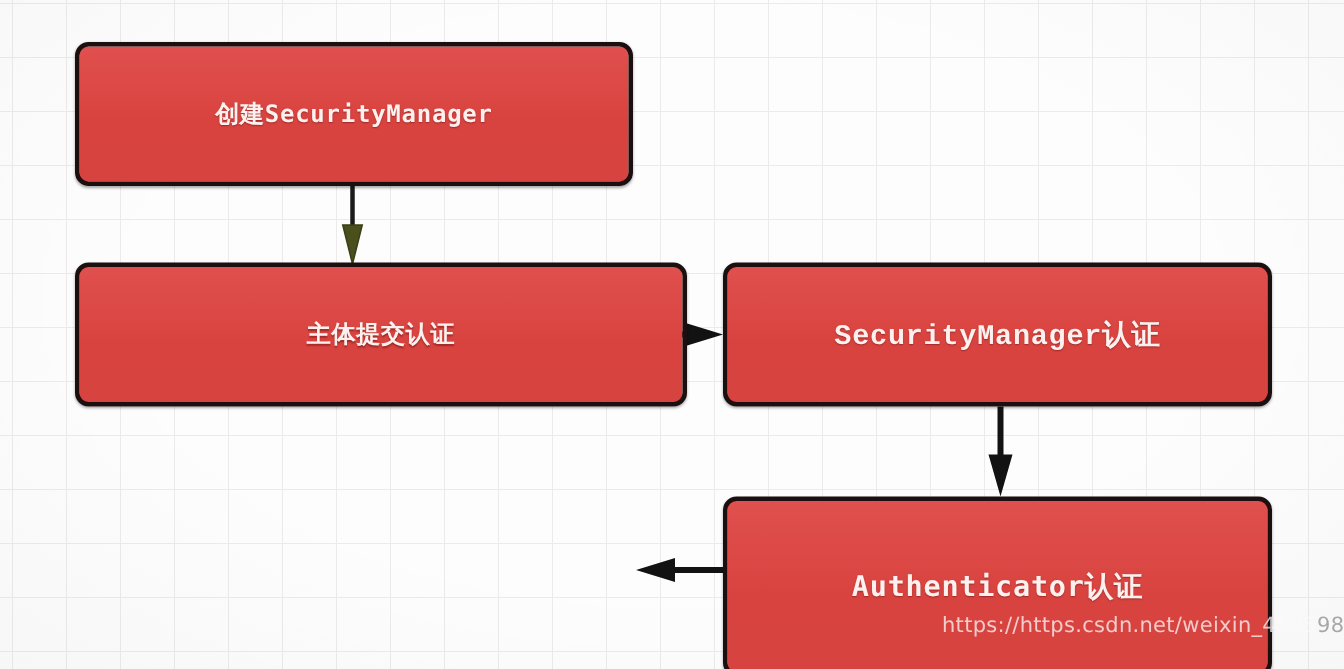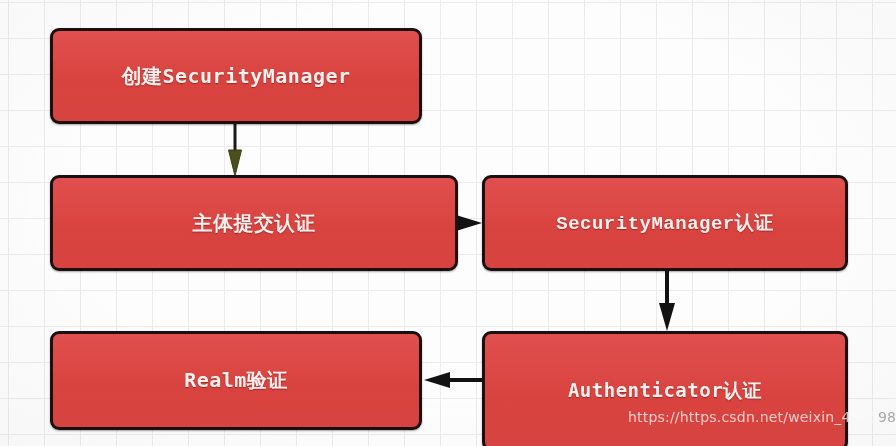--- a/index.html
+++ b/index.html
@@ -46,21 +46,21 @@
     display: flex;
     align-items: center;
     justify-content: center;
     z-index: 3;
   }
 
   .node-label {
     color: #fdf1ef;
     font-family: "DejaVu Sans Mono", "Liberation Mono", monospace;
     font-weight: bold;
-    font-size: 20px;
+    font-size: 16px;
     letter-spacing: 0.5px;
     white-space: nowrap;
     text-shadow: 0 1px 1px rgba(110,20,18,0.55);
   }
 
   
   #node-create-sm        { left: 50px;  top: 28px;  width: 372px; height: 96px; }
   #node-subject-submit   { left: 50px;  top: 175px; width: 408px; height: 96px; }
   #node-sm-auth          { left: 482px; top: 175px; width: 366px; height: 96px; }
   #node-authenticator    { left: 482px; top: 331px; width: 366px; height: 120px; }
@@ -135,21 +135,18 @@
   </div>
 
   <div class="node" id="node-sm-auth">
     <span class="node-label">SecurityManager认证</span>
   </div>
 
   <div class="node" id="node-authenticator">
     <span class="node-label">Authenticator认证</span>
   </div>
 
-  <div class="node" id="node-realm">
-    <span class="node-label">Realm验证</span>
-  </div>
 
   <div id="watermark">
     <span class="wm-over">https://https.csdn.net/weixin_4505</span><span>9813</span>
   </div>
 
 </div>
 
 </body></html>

